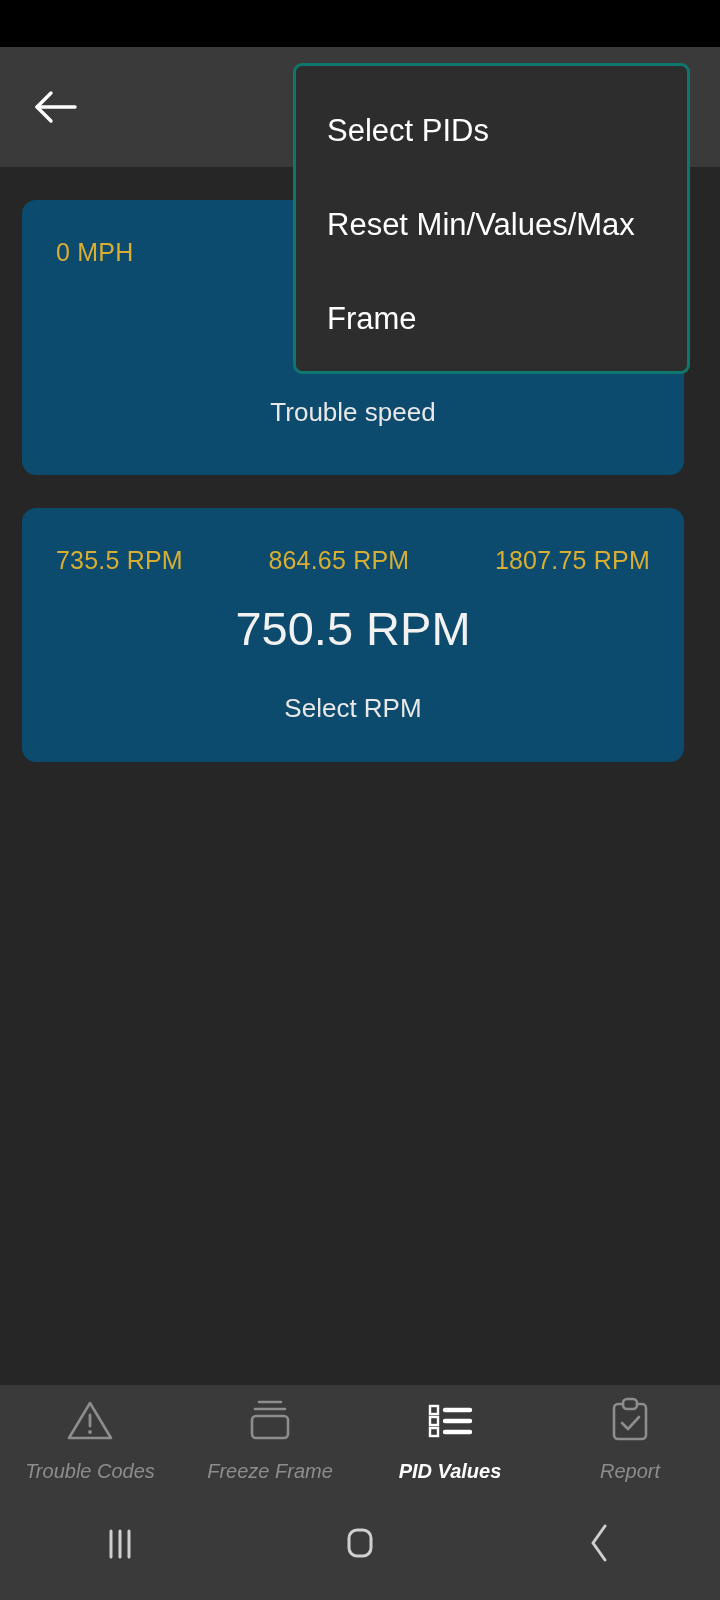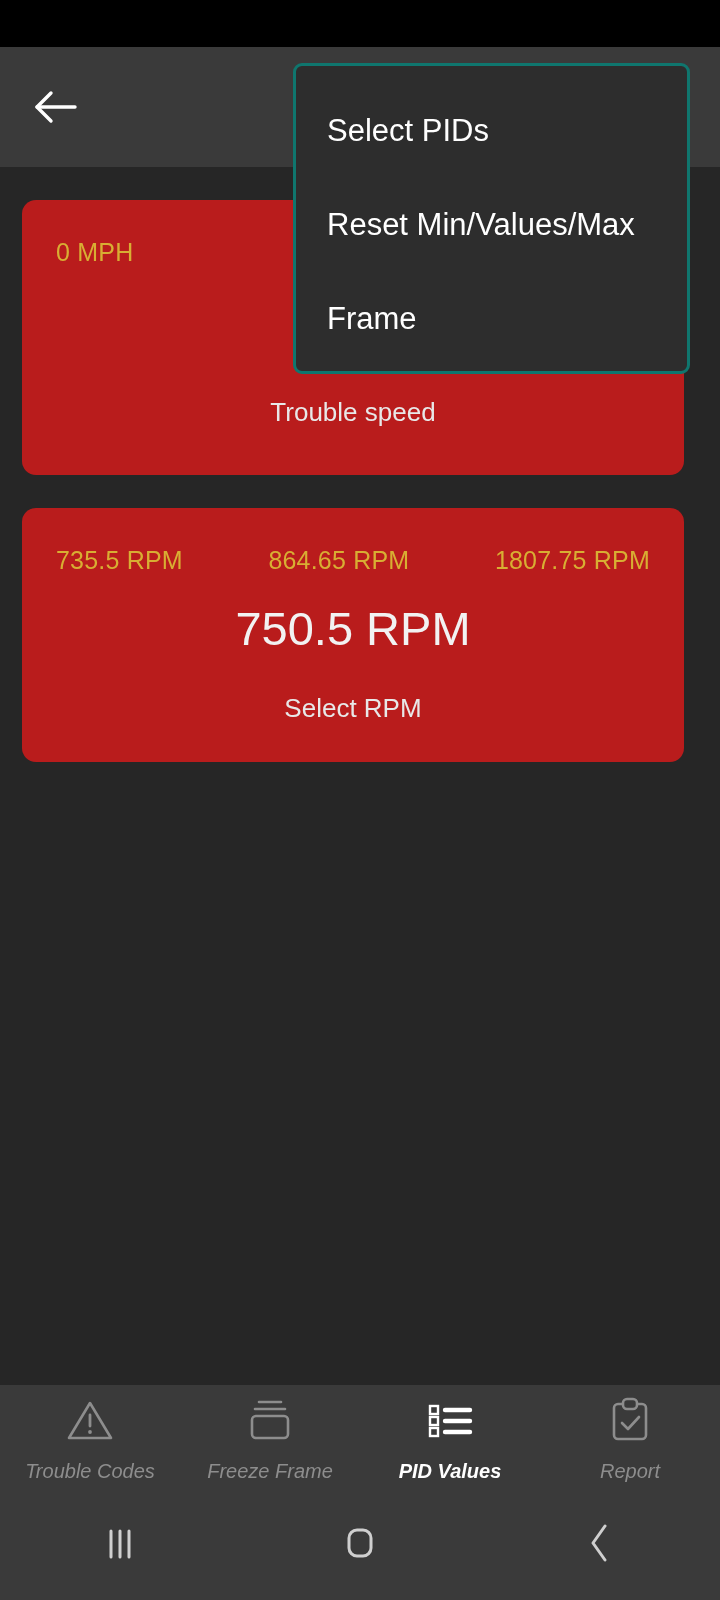--- a/index.html
+++ b/index.html
@@ -39,21 +39,21 @@
   
   #content {
     position:absolute; left:0; top:167px;
     width:720px; height:1218px;
     background:#262626;
   }
 
   .pid-card {
     position:absolute;
     left:22px; width:662px;
-    background:#b91c1c;
+    background:#0c4a6e;
     border-radius:14px;
   }
   #card-speed { top:33px;  height:275px; }
   #card-rpm   { top:341px; height:254px; }
 
   .stats-row {
     position:absolute; left:0; top:0;
     width:100%; height:auto;
     display:flex; justify-content:space-between;
     padding:38px 34px 0 34px;

